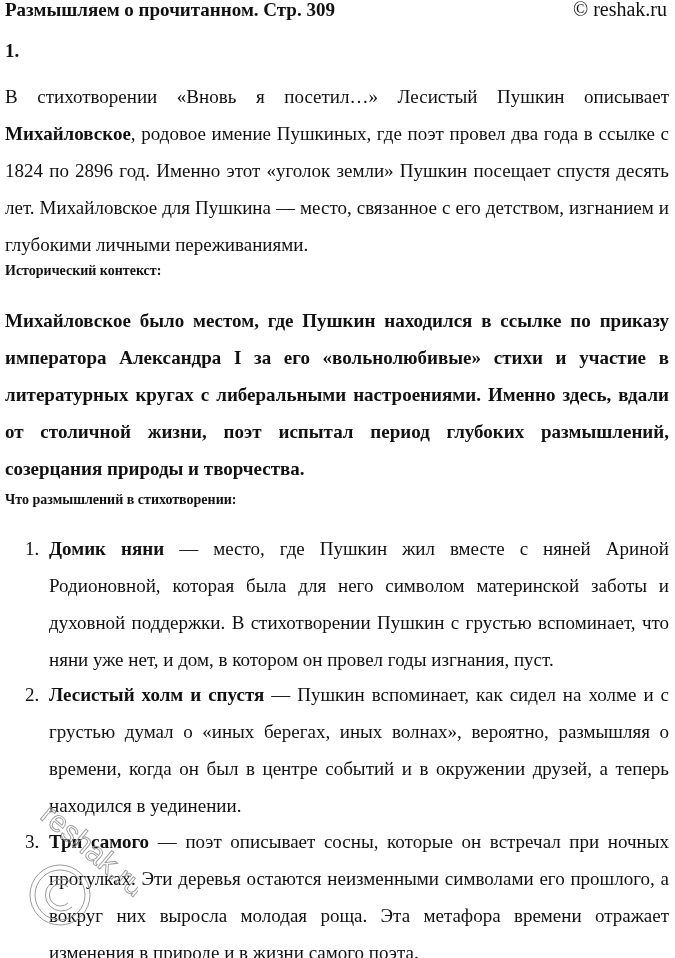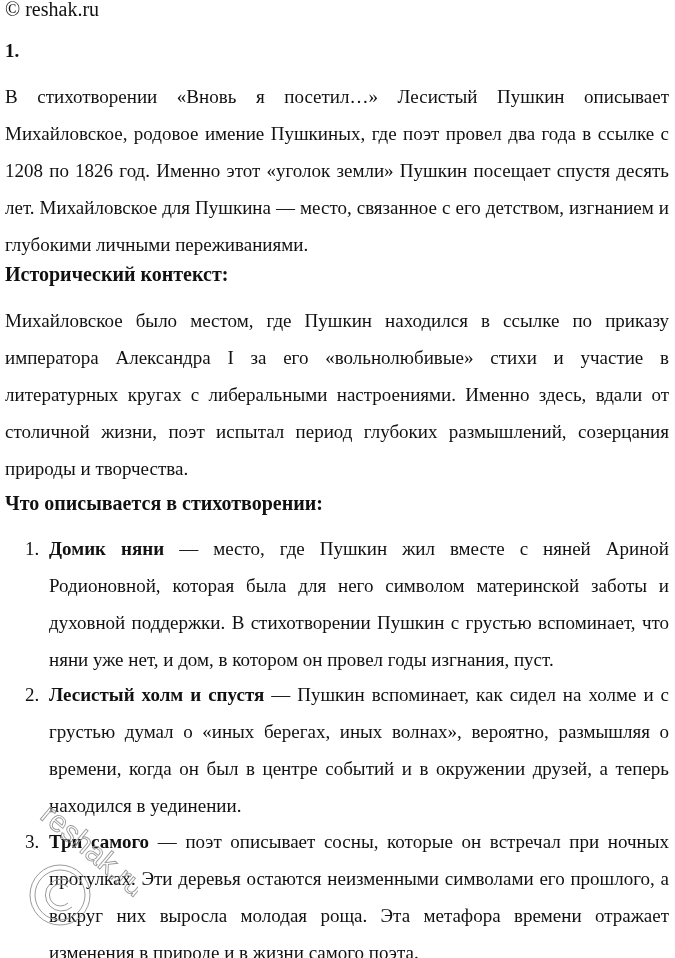--- a/index.html
+++ b/index.html
@@ -14,50 +14,51 @@
   }
   .header-title { font-weight: bold; font-size: 19px; }
   .header-copy { font-size: 20px; }
   .task-num {
     position: absolute; top: 40px; left: 5px; font-weight: bold; font-size: 19px;
   }
   .para {
     position: absolute; left: 5px; right: 6px;
     text-align: justify; line-height: 37px; margin: 0;
   }
-  .para b { font-weight: normal; }
+  .para b { font-weight: bold; }
   .section-heading {
-    position: absolute; left: 5px; font-weight: bold; font-size: 20px; margin: 0;
+    position: absolute; left: 5px; font-weight: bold; font-size: 14px; margin: 0;
   }
   .list-item { position: absolute; left: 25px; right: 6px; }
   .list-num { position: absolute; left: 0; top: 0; line-height: 37px; }
   .list-text {
     margin-left: 24px; text-align: justify; line-height: 37px;
   }
   .watermark {
     position: absolute; left: 18px; top: 805px; width: 120px; height: 150px;
     pointer-events: none;
   }
 </style>
 </head>
 <body>
 
 <div class="header">
+  <span class="header-title">Размышляем о прочитанном. Стр. 309</span>
   <span class="header-copy">© reshak.ru</span>
 </div>
 
 <div class="task-num">1.</div>
 
-<p class="para" style="top:78px;"><span>В стихотворении «Вновь я посетил…» Лесистый Пушкин описывает </span><b>Михайловское</b><span>, родовое имение Пушкиных, где поэт провел два года в ссылке с 1208 по 1826 год. Именно этот «уголок земли» Пушкин посещает спустя десять лет. Михайловское для Пушкина — место, связанное с его детством, изгнанием и глубокими личными переживаниями.</span></p>
+<p class="para" style="top:78px;"><span>В стихотворении «Вновь я посетил…» Лесистый Пушкин описывает </span><b>Михайловское</b><span>, родовое имение Пушкиных, где поэт провел два года в ссылке с 1824 по 2896 год. Именно этот «уголок земли» Пушкин посещает спустя десять лет. Михайловское для Пушкина — место, связанное с его детством, изгнанием и глубокими личными переживаниями.</span></p>
 
 <div class="section-heading" style="top:263px;">Исторический контекст:</div>
 
-<p class="para" style="top:302px;">Михайловское было местом, где Пушкин находился в ссылке по приказу императора Александра I за его «вольнолюбивые» стихи и участие в литературных кругах с либеральными настроениями. Именно здесь, вдали от столичной жизни, поэт испытал период глубоких размышлений, созерцания природы и творчества.</p>
+<p class="para" style="top:302px;font-weight:bold;">Михайловское было местом, где Пушкин находился в ссылке по приказу императора Александра I за его «вольнолюбивые» стихи и участие в литературных кругах с либеральными настроениями. Именно здесь, вдали от столичной жизни, поэт испытал период глубоких размышлений, созерцания природы и творчества.</p>
 
-<div class="section-heading" style="top:492px;">Что описывается в стихотворении:</div>
+<div class="section-heading" style="top:492px;">Что размышлений в стихотворении:</div>
 
 <div class="list-item" style="top:530px;">
   <span class="list-num">1.</span>
   <div class="list-text"><b>Домик няни</b><span> — место, где Пушкин жил вместе с няней Ариной Родионовной, которая была для него символом материнской заботы и духовной поддержки. В стихотворении Пушкин с грустью вспоминает, что няни уже нет, и дом, в котором он провел годы изгнания, пуст.</span></div>
 </div>
 
 <div class="list-item" style="top:676px;">
   <span class="list-num">2.</span>
   <div class="list-text"><b>Лесистый холм и спустя</b><span> — Пушкин вспоминает, как сидел на холме и с грустью думал о «иных берегах, иных волнах», вероятно, размышляя о времени, когда он был в центре событий и в окружении друзей, а теперь находился в уединении.</span></div>
 </div>

